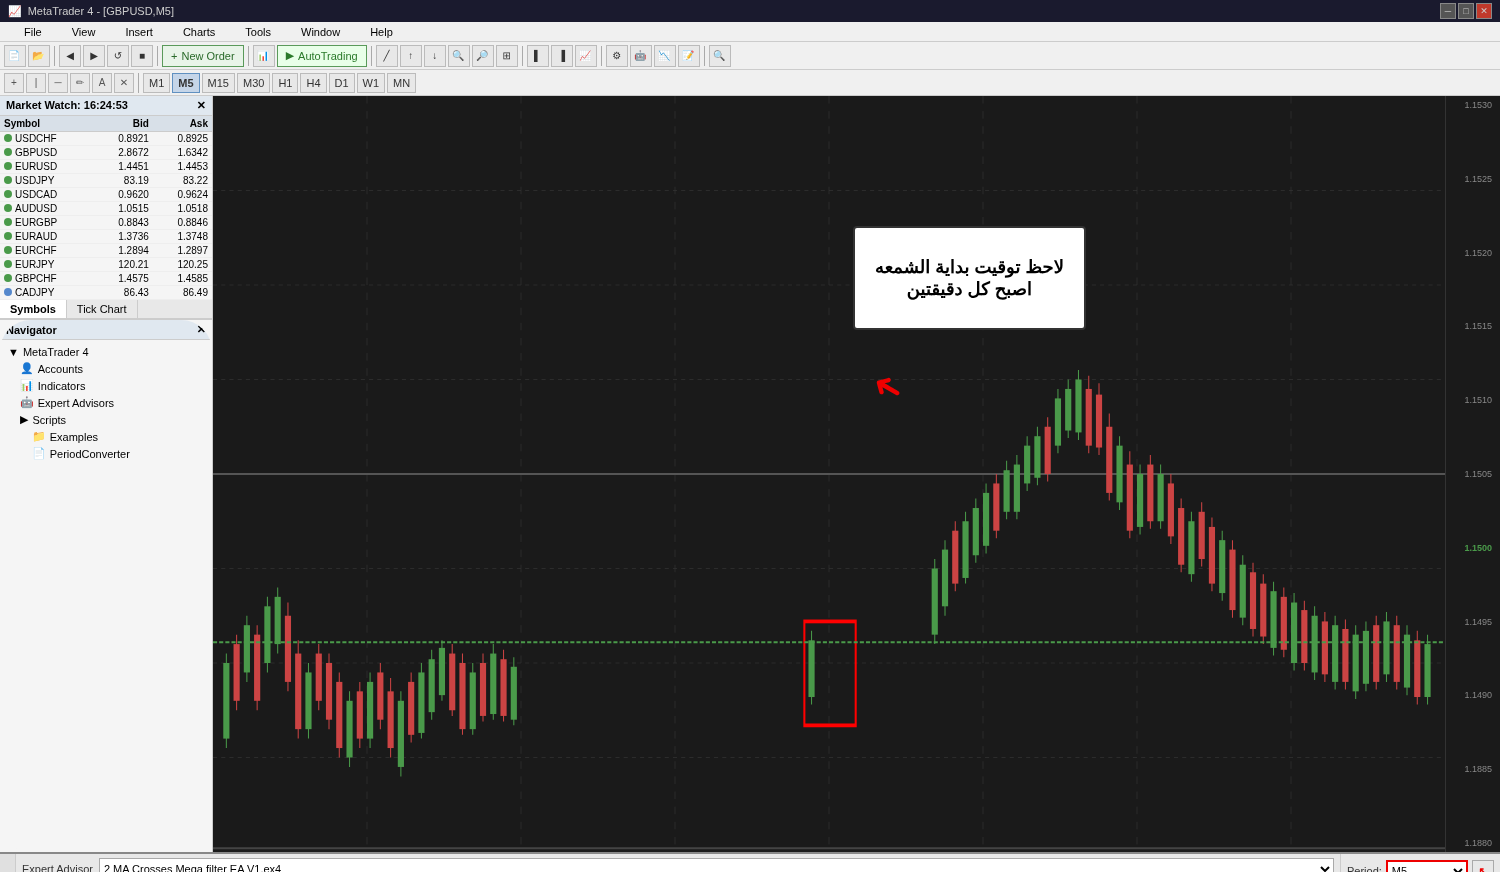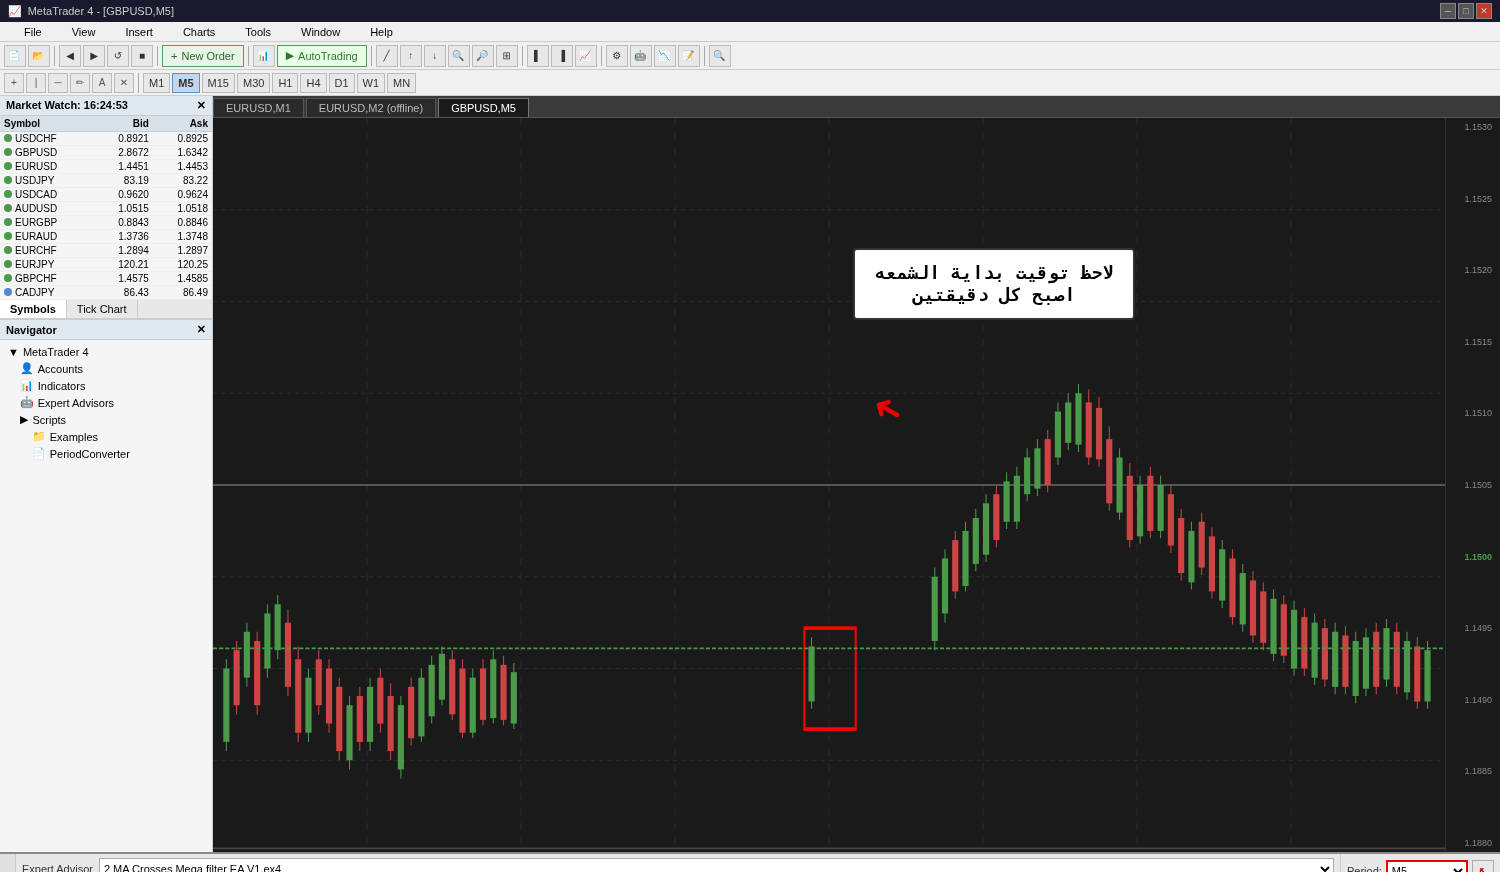--- a/index.html
+++ b/index.html
@@ -43,21 +43,21 @@
     #mw-table th:first-child { text-align: left; }
     #mw-table td { font-size: 10px; padding: 1px 4px; text-align: right; color: #000; border-bottom: 1px solid #eee; }
     #mw-table td:first-child { text-align: left; }
 
     
     #mw-tabs { display: flex; border-bottom: 1px solid #ccc; background: #e8e8e8; }
     .mw-tab { padding: 3px 10px; font-size: 11px; cursor: pointer; border-right: 1px solid #ccc; color: #000; }
     .mw-tab.active { background: #fff; font-weight: bold; }
 
     
-    #navigator { flex: 1; background: #f5f5f5; overflow: hidden; display: flex; flex-direction: column; }
+    #navigator { flex: 1; background: #f5f5f5; overflow: hidden; display: flex; flex-direction: column; border-radius: 31px; }
     #nav-header { background: #e0e8f0; padding: 3px 6px; font-weight: bold; font-size: 11px; color: #000; border-bottom: 1px solid #ccc; display: flex; justify-content: space-between; align-items: center; }
     #nav-tree { flex: 1; overflow-y: auto; padding: 4px 0; }
     .nav-item { padding: 2px 8px; font-size: 11px; cursor: pointer; color: #000; display: flex; align-items: center; gap: 4px; }
     .nav-item.level1 { padding-left: 8px; }
     .nav-item.level2 { padding-left: 20px; }
     .nav-item.level3 { padding-left: 32px; }
 
     
     #chart-area { flex: 1; display: flex; flex-direction: column; background: #1a1a1a; overflow: hidden; }
 
@@ -304,25 +304,20 @@
         <div class="nav-item level3">
           <span>📄</span>
           <span>PeriodConverter</span>
         </div>
       </div>
     </div>
   </div>
 
   <div id="chart-area">
 
-    <div id="chart-tabs">
-      <div class="chart-tab">EURUSD,M1</div>
-      <div class="chart-tab">EURUSD,M2 (offline)</div>
-      <div class="chart-tab active">GBPUSD,M5</div>
-    </div>
 
 
     <div id="chart-with-price">
       <div id="main-chart">
         <svg id="chart-svg" viewBox="0 0 1200 400" preserveAspectRatio="none">
 
           <rect width="1200" height="400" fill="#1a1a1a"></rect>
 
           <g stroke="#333" stroke-width="0.5" stroke-dasharray="4,4">
             <line x1="0" y1="50" x2="1200" y2="50"></line>
@@ -523,21 +518,21 @@
           <text x="320" y="410" fill="#888" font-size="8">18:40</text>
           <text x="400" y="410" fill="#888" font-size="8">18:56</text>
           <text x="480" y="410" fill="#888" font-size="8">19:12</text>
           <text x="560" y="410" fill="#888" font-size="8">19:28</text>
           <text x="640" y="410" fill="#888" font-size="8">19:44</text>
           <text x="720" y="410" fill="#888" font-size="8">20:00</text>
           <text x="800" y="410" fill="#888" font-size="8">20:16</text>
         </svg>
 
         
-        <div style="position:absolute; top: 130px; left: 640px; background: white; border: 2px solid #333; padding: 12px 20px; border-radius: 4px; font-size: 18px; color: #000; text-align: center; direction: rtl; font-weight: bold; z-index: 10; font-family: Liberation Mono, monospace;">
+        <div style="position:absolute; top: 130px; left: 640px; background: white; border: 2px solid #333; padding: 28px 20px; border-radius: 4px; font-size: 18px; color: #000; text-align: center; direction: rtl; font-weight: bold; z-index: 10;">
           <div>لاحظ توقيت بداية الشمعه</div>
           <div>اصبح كل دقيقتين</div>
         </div>
 
         
         <div style="position:absolute; top: 270px; left: 660px; color: #e00; font-size: 36px; transform: scaleX(-1) rotate(-30deg); z-index: 11;">➜</div>
       </div>
 
       <div id="price-axis">
         <div class="price-label">1.1530</div>

